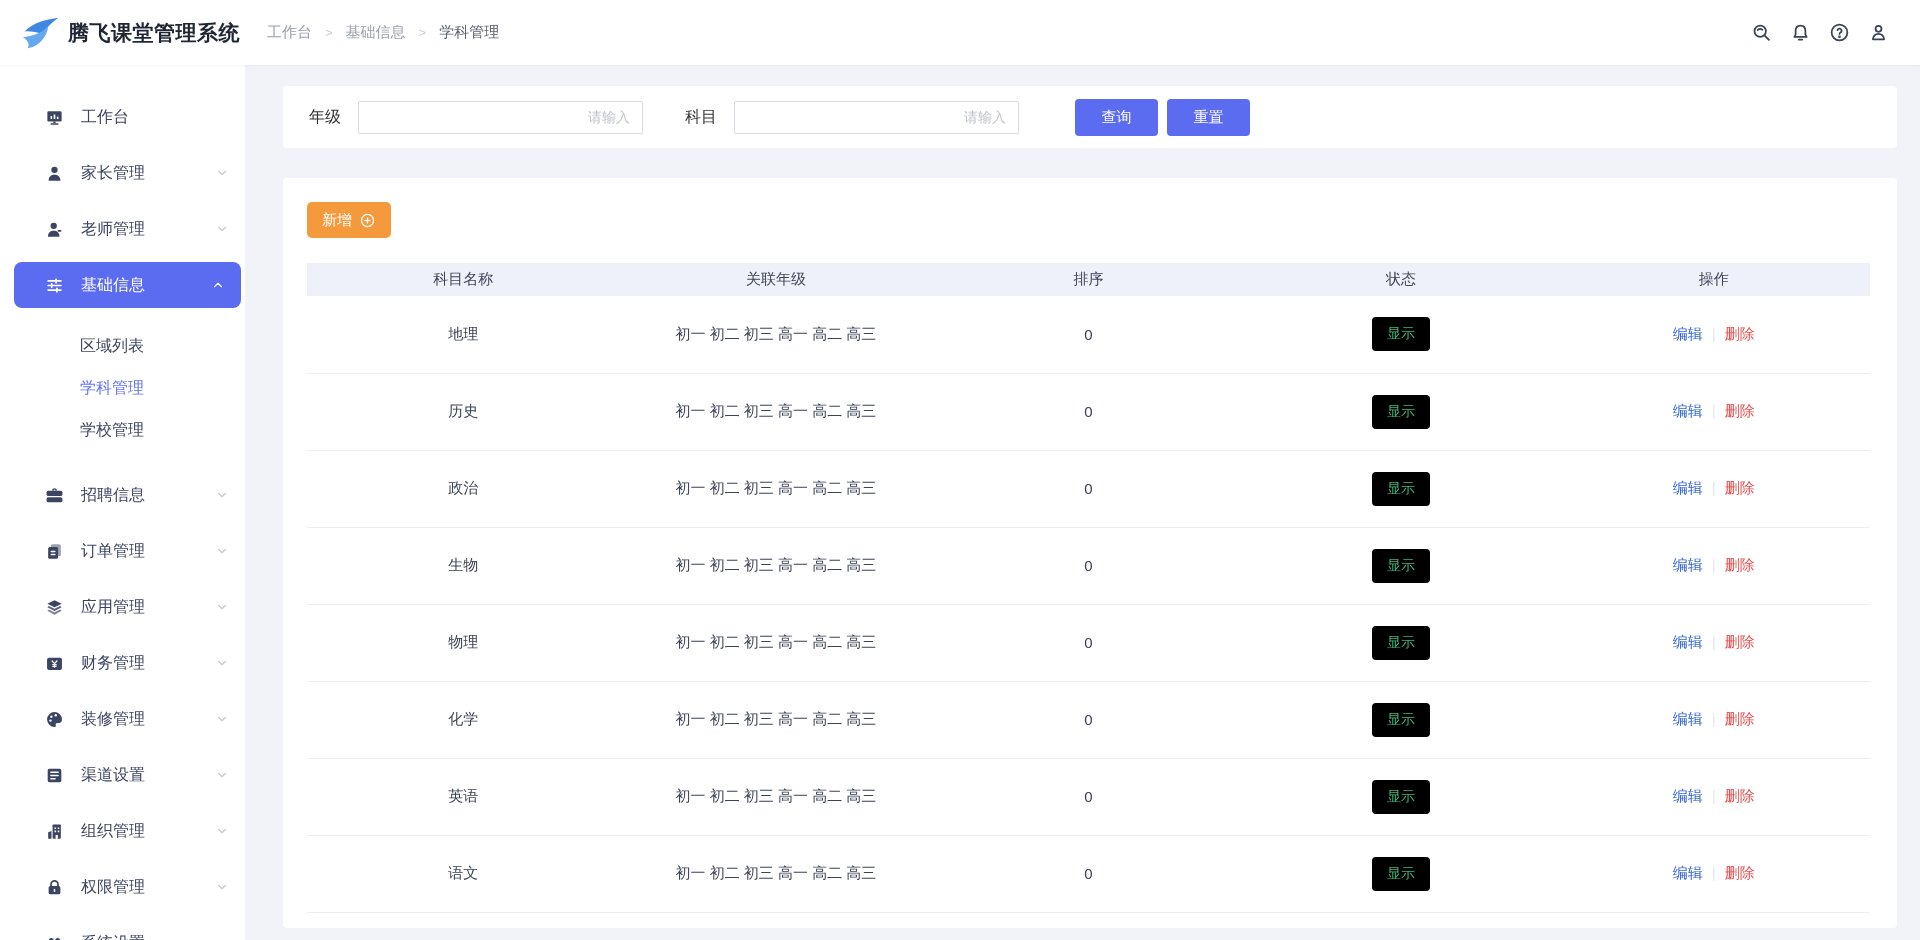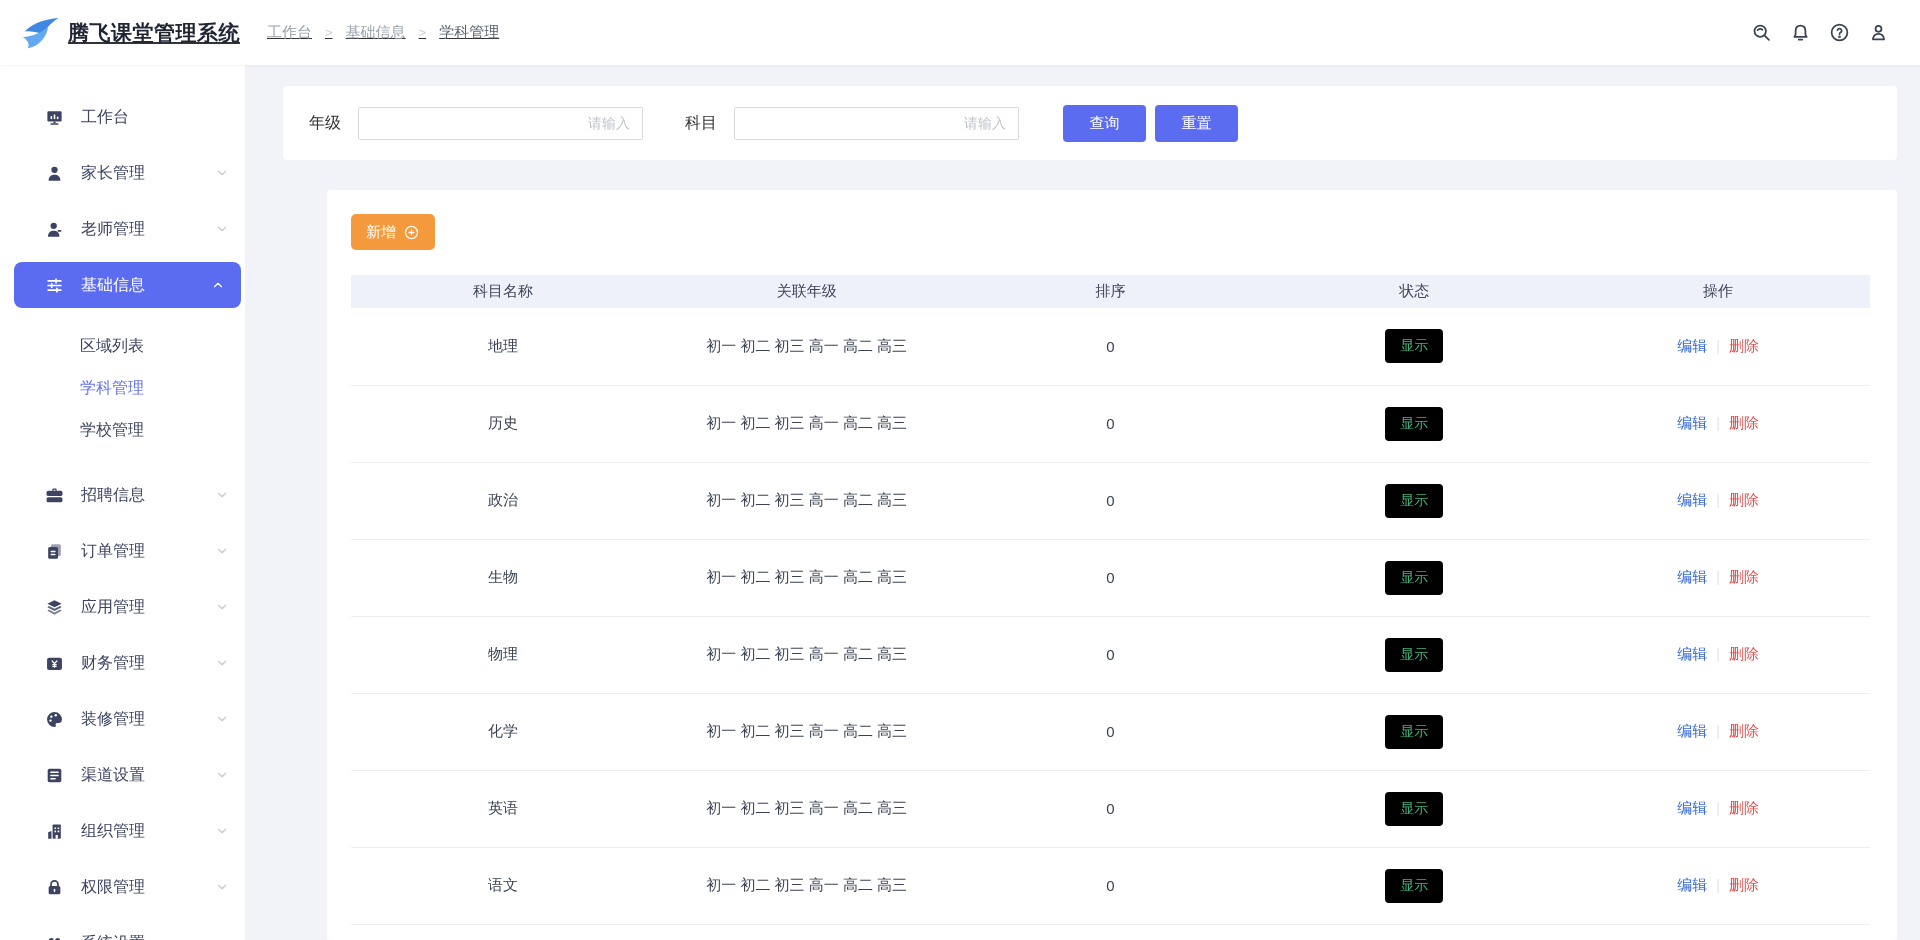--- a/index.html
+++ b/index.html
@@ -8,21 +8,20 @@
     font-family: "Liberation Sans", "DejaVu Sans", sans-serif;
     background: #F1F3F8;
     color: #333;
   }
 
   
   .top-header {
     height: 65px; background: #fff; display: flex; align-items: center;
     padding: 0 30px 0 18px; position: relative; z-index: 3;
     box-shadow: 0 1px 2px rgba(30,40,70,0.05);
-    text-decoration: underline;
   }
   .logo { display: flex; align-items: center; gap: 8px; }
   .logo-bird svg { width: 42px; height: 36px; display: block; }
   .app-title { font-size: 21px; font-weight: bold; color: #1F2533; letter-spacing: 0.5px; white-space: nowrap; }
   .breadcrumb { display: flex; align-items: center; gap: 13px; font-size: 15px; margin-left: 27px; }
   .bc-item { color: #99A0AC; cursor: pointer; }
   .bc-item.current { color: #5A6270; }
   .bc-sep { color: #C9CDD5; font-size: 13px; }
   .header-actions { margin-left: auto; display: flex; align-items: center; gap: 17px; }
   .hicon { background: none; border: none; padding: 0; width: 22px; height: 22px; color: #3A4254; cursor: pointer; }
@@ -48,36 +47,36 @@
   .submenu { padding: 12px 0 16px; }
   .sub-item {
     height: 42px; display: flex; align-items: center; padding-left: 80px;
     font-size: 16px; color: #3D4462; cursor: pointer; white-space: nowrap; text-align: right;
   }
   .sub-item.selected { color: #6273F2; }
 
   
   .main { flex: 1; padding: 21px 23px 0 38px; overflow: hidden; }
   .card { background: #fff; border-radius: 4px; }
-  .filter-card { height: 74px; display: flex; align-items: center; padding: 0 26px; }
+  .filter-card { height: 62px; display: flex; align-items: center; padding: 0 26px; gap: 12px; }
   .filter-fields { display: flex; align-items: center; gap: 42px; }
   .field { display: flex; align-items: center; gap: 17px; }
   .flabel { font-size: 16px; color: #333; white-space: nowrap; }
   .finput {
     width: 285px; height: 33px; border: 1px solid #D8DBE1; border-radius: 2px;
     padding: 0 12px; font-size: 14px; color: #333; outline: none; font-family: inherit;
     background: #fff;
     text-align: right;
   }
   .finput::placeholder { color: #C0C4CC; }
   .filter-buttons { display: flex; gap: 9px; margin-left: 44px; }
   .btn { border: none; cursor: pointer; font-family: inherit; }
   .btn.primary { width: 83px; height: 37px; background: #5B6CF0; color: #fff; font-size: 15px; border-radius: 4px; }
 
-  .table-card { margin-top: 30px; height: 750px; padding: 24px 27px 16px 24px; overflow: hidden; margin-left: 44px; }
+  .table-card { margin-top: 30px; height: 750px; padding: 24px 27px 16px 24px; overflow: hidden; }
   .btn.add {
     height: 36px; padding: 0 15px; background: #F5993D; color: #fff; font-size: 15px;
     border-radius: 5px; display: inline-flex; align-items: center; gap: 7px;
   }
   .add-ic svg { width: 17px; height: 17px; display: block; }
 
   .data-table { width: 100%; border-collapse: collapse; margin-top: 25px; table-layout: fixed; }
   .data-table th { height: 33px; background: #EEF1FA; font-weight: normal; font-size: 15px; color: #3E4557; text-align: center; }
   .data-table td { height: 77px; text-align: center; font-size: 15px; color: #3B4254; border-bottom: 1px solid #ECEEF4; }
   .badge { display: inline-block; background: #000000; color: #41B77D; font-size: 14px; padding: 8px 15px; border-radius: 4px; }

